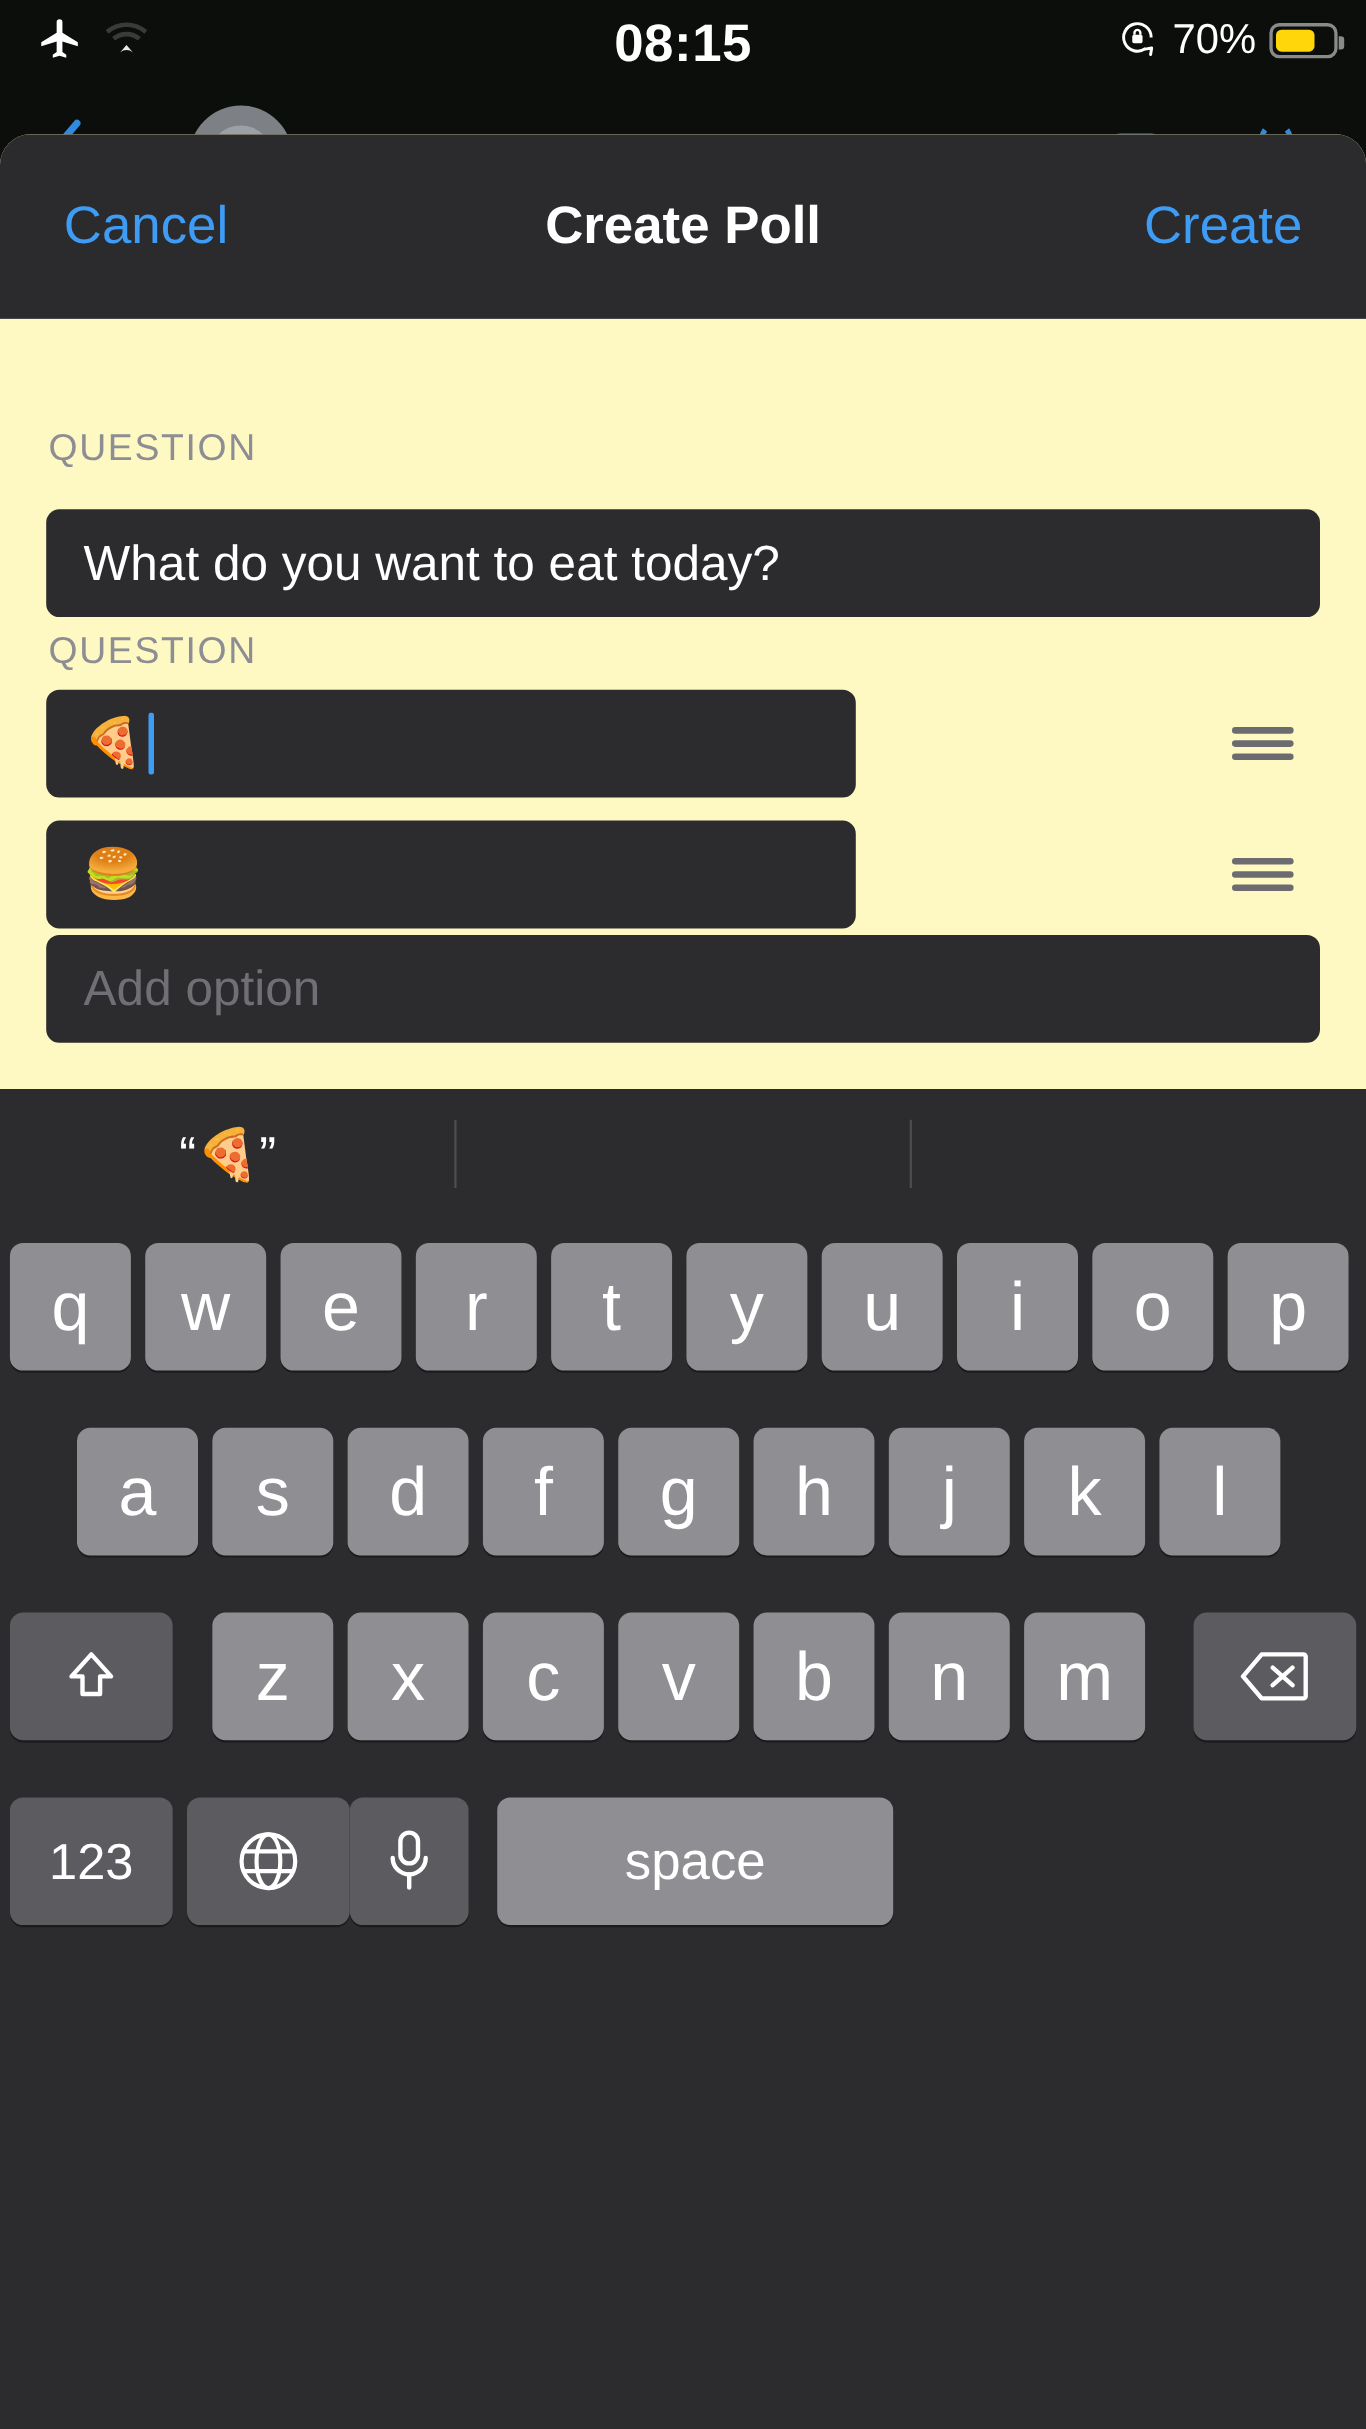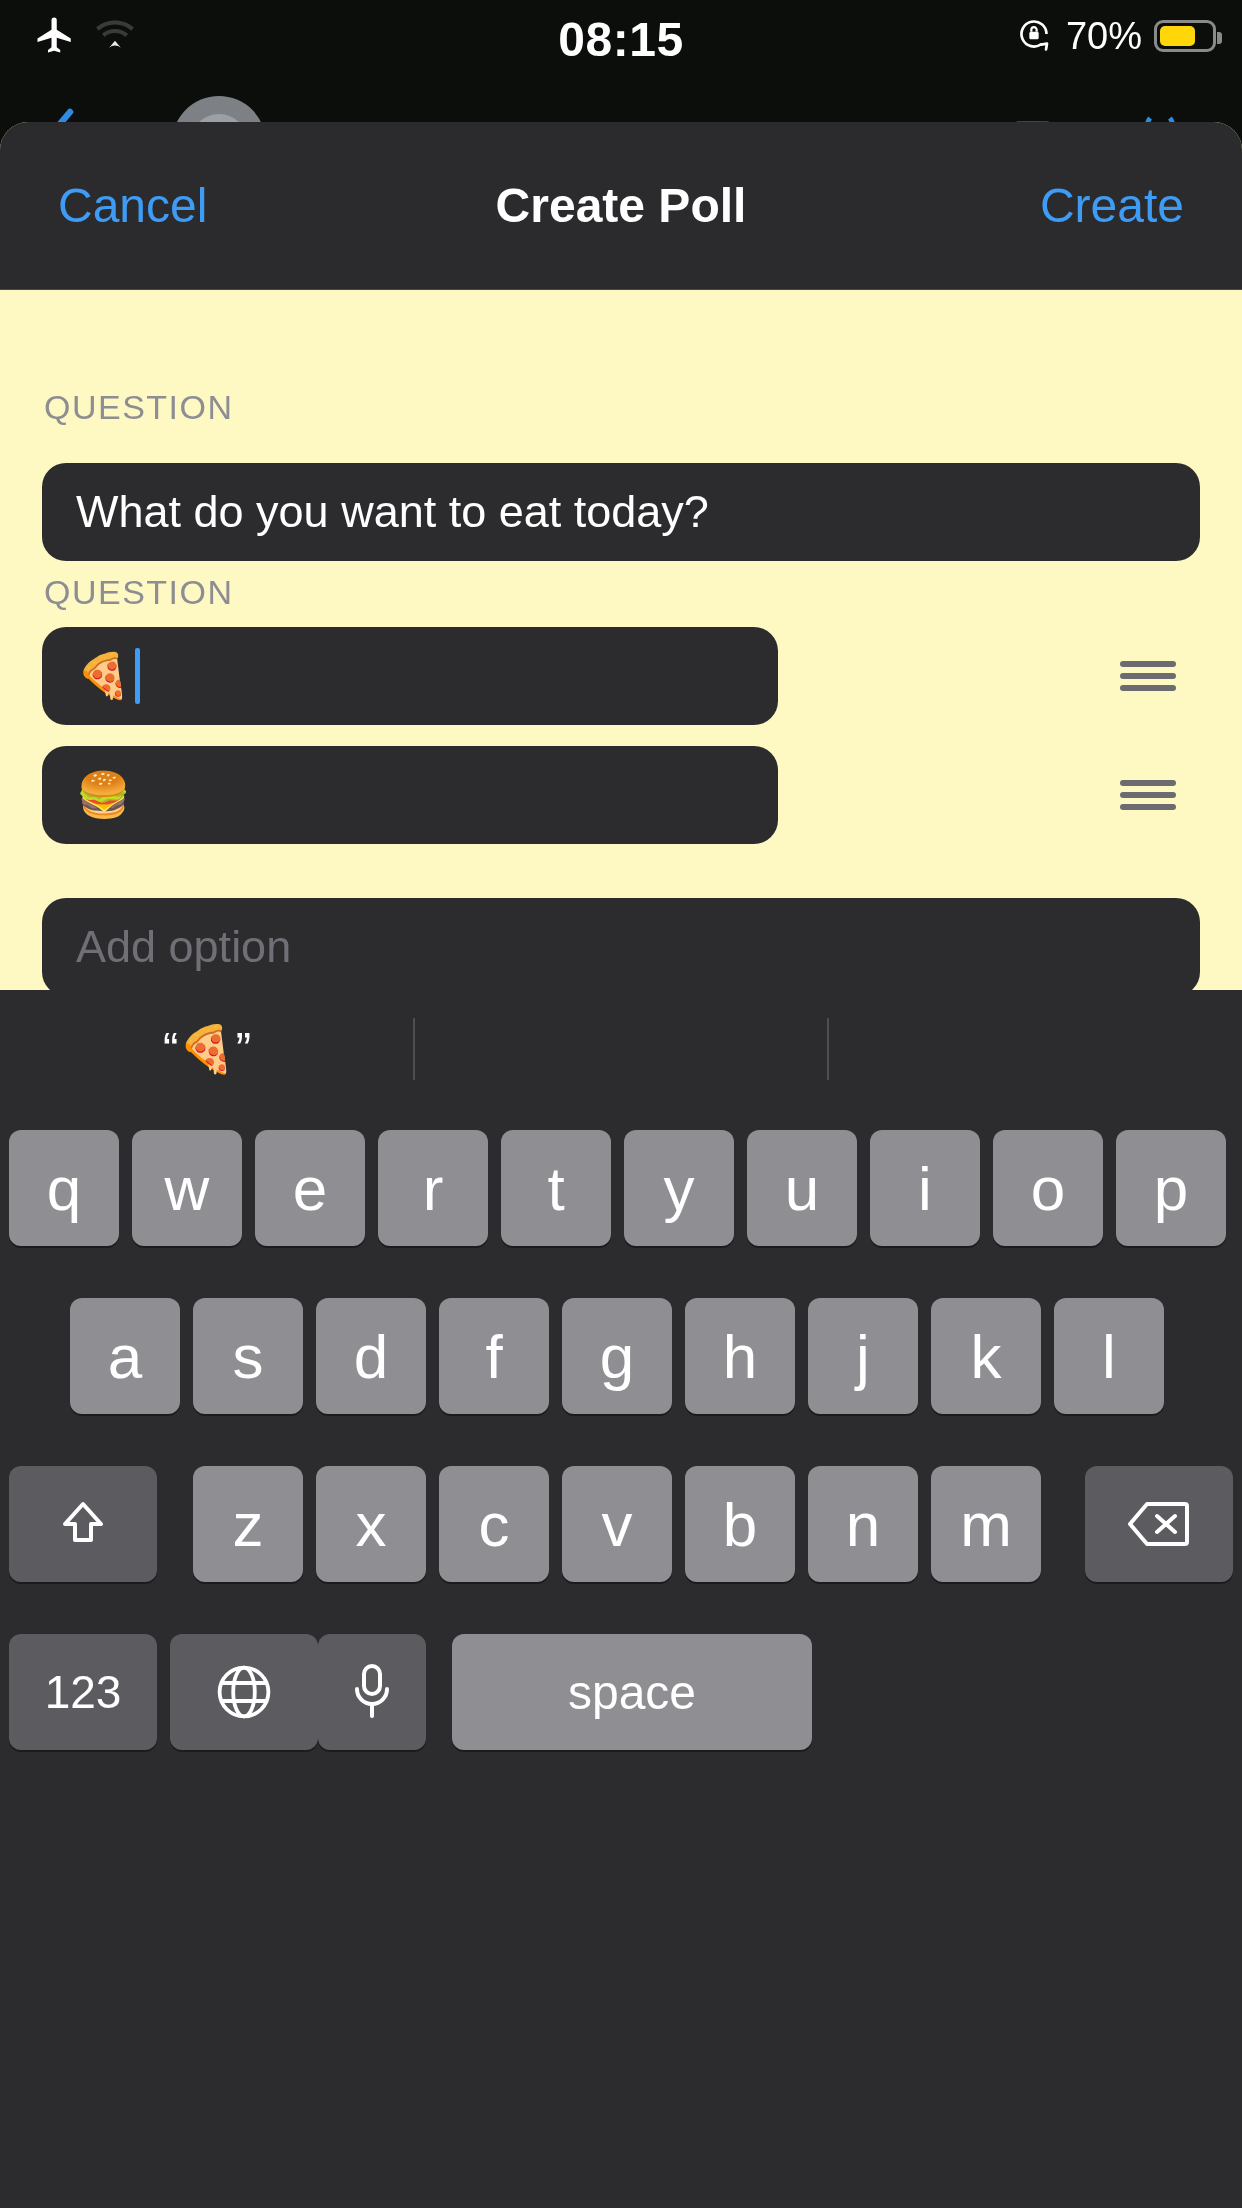--- a/index.html
+++ b/index.html
@@ -101,30 +101,30 @@
   .sheet-body { position:absolute; left:0; top:168px; width:1242px; bottom:0; }
 
   .sec-label {
     position:absolute; left:44px; font-size:34px; letter-spacing:1.5px;
     color:#8d8d93; font-weight:400;
   }
   .lbl-question { top:98px; }
   .lbl-options  { top:283px; }
 
   .field {
-    position:absolute; background:#2c2c2e; border-radius:24px;
+    position:absolute; background:#2c2c2e; border-radius:12px;
     display:flex; align-items:center; padding:0 34px;
     font-size:45px; color:#fff; border:none; font-family:inherit;
   }
   .field-question { left:42px; top:173px; width:1158px; height:98px; }
 
   .opt-field { left:42px; width:736px; height:98px; }
   .opt-1 { top:337px; }
   .opt-2 { top:456px; }
-  .field-add { left:42px; top:608px; width:1158px; height:98px; color:#6f6f75; }
+  .field-add { left:42px; top:560px; width:1158px; height:98px; color:#6f6f75; }
 
   .opt-emoji { font-size:44px; line-height:1; }
   .caret {
     display:inline-block; width:5px; height:56px; background:#3e9cf5;
     margin-left:4px; border-radius:2px;
   }
 
   .drag-handle {
     position:absolute; width:56px; height:30px; right:66px;
     display:flex; flex-direction:column; justify-content:space-between;

